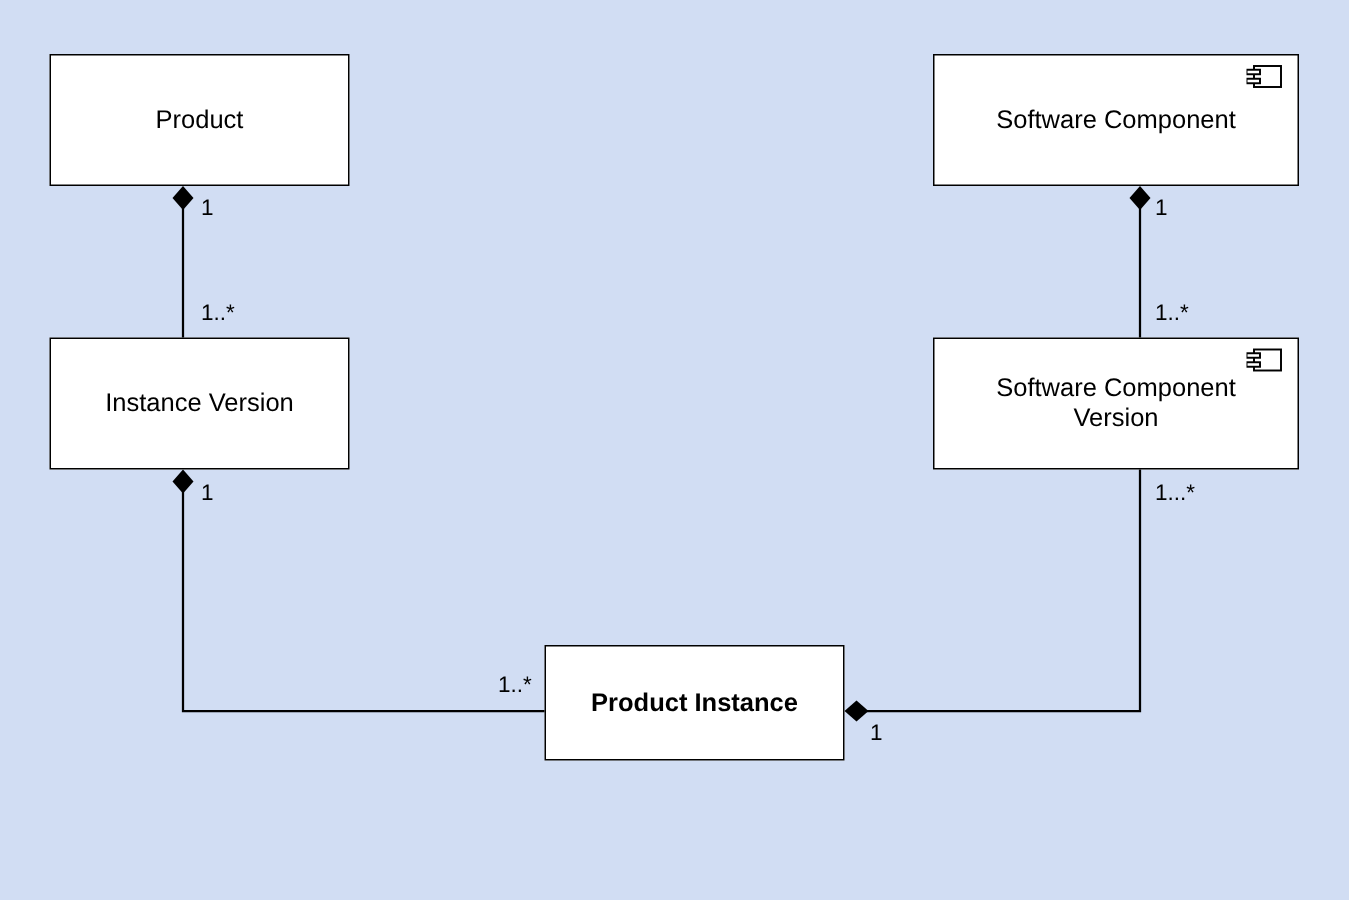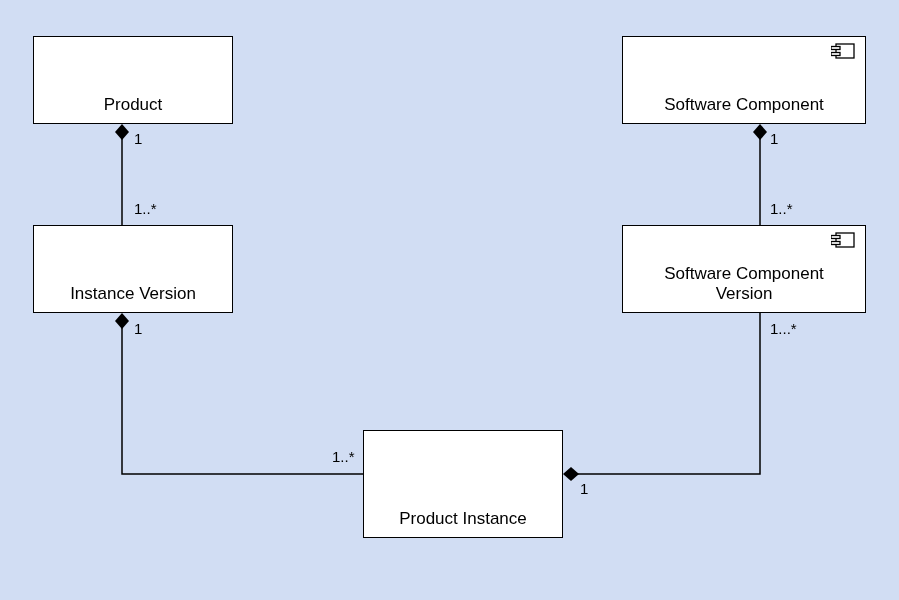--- a/index.html
+++ b/index.html
@@ -9,21 +9,21 @@
       background: #d1ddf3;
       font-family: "Segoe UI", Arial, sans-serif;
       position: relative;
       overflow: hidden;
     }
     .uml-box {
       position: absolute;
       background: #ffffff;
       border: 1.5px solid #000;
       display: flex;
-      align-items: flex-end;
+      align-items: center;
       justify-content: center;
       text-align: center;
       font-size: 17px;
       padding: 8px;
     }
     .component-icon {
       position: absolute;
       top: 6px;
       right: 10px;
       width: 24px;
@@ -71,21 +71,21 @@
     <svg viewBox="0 0 24 16" width="24" height="16">
       <rect x="5" y="1" width="18" height="14" fill="none" stroke="#000" stroke-width="1.3"></rect>
       <rect x="0" y="3.5" width="9" height="3" fill="#fff" stroke="#000" stroke-width="1.3"></rect>
       <rect x="0" y="9.5" width="9" height="3" fill="#fff" stroke="#000" stroke-width="1.3"></rect>
     </svg>
   </span>
   <span style="white-space:pre-line;">Software Component
 Version</span>
 </div>
 
-<div class="uml-box" style="left:363px; top:430px; width:200px; height:108px;">
+<div class="uml-box" style="left:363px; top:430px; width:200px; height:77px;font-weight:bold;">
   <span>Product Instance</span>
 </div>
 
 <svg class="connector">
 
   <line x1="122" y1="138" x2="122" y2="225" stroke="#000" stroke-width="1.5"></line>
   <polygon points="122,124 115,132 122,140 129,132" fill="#000"></polygon>
 
   <line x1="760" y1="138" x2="760" y2="225" stroke="#000" stroke-width="1.5"></line>
   <polygon points="760,124 753,132 760,140 767,132" fill="#000"></polygon>

